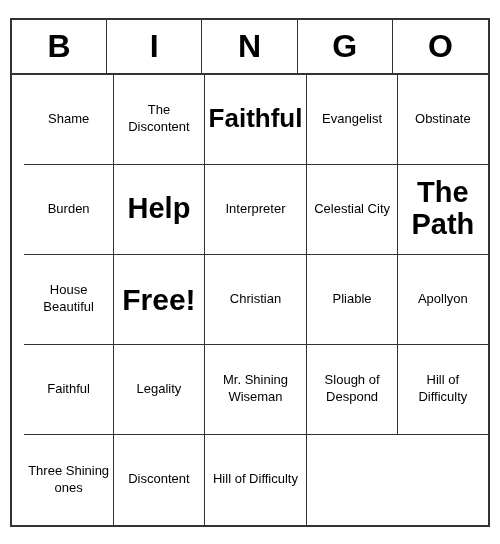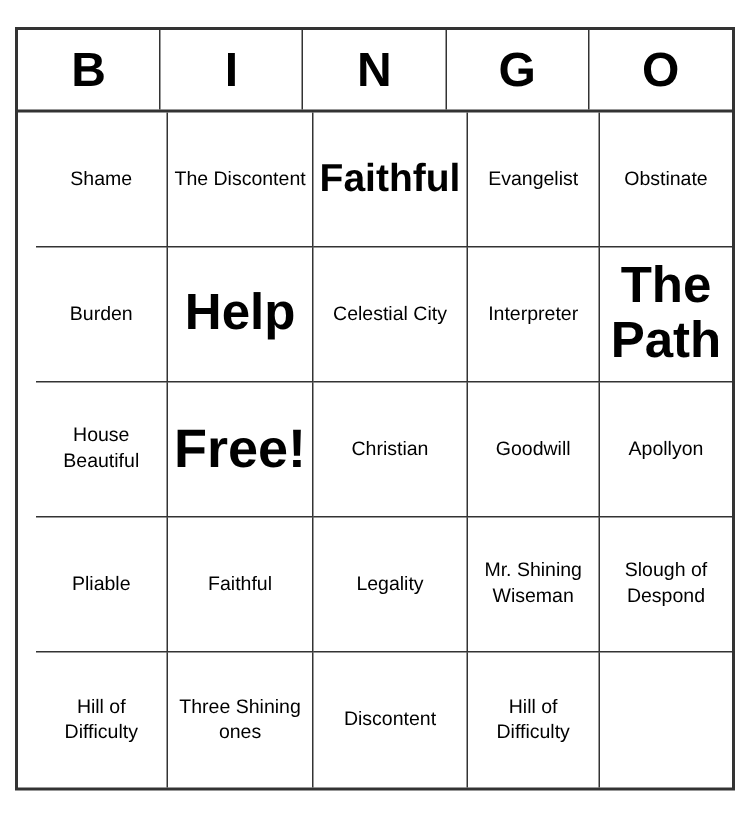--- a/index.html
+++ b/index.html
@@ -47,26 +47,26 @@
       font-size: 13px;
       line-height: 1.3;
     }
     .bingo-cell:nth-child(5n) { border-right: none; }
     .bingo-cell:nth-child(n+21) { border-bottom: none; }
     .bingo-cell.large-text {
       font-size: 26px;
       font-weight: bold;
     }
     .bingo-cell.xlarge-text {
-      font-size: 34px;
+      font-size: 29px;
       font-weight: bold;
       line-height: 1.1;
     }
     .bingo-cell.free {
-      font-size: 36px;
+      font-size: 30px;
       font-weight: bold;
     }
   </style>
 </head>
 <body>
 
 <div class="bingo-card">
   <div class="bingo-header">
   <div class="bingo-header-cell">B</div>
       <div class="bingo-header-cell">I</div>
@@ -75,29 +75,28 @@
       <div class="bingo-header-cell">O</div>
     </div>
   <div class="bingo-grid">
   <div class="bingo-cell">Shame</div>
       <div class="bingo-cell">The Discontent</div>
       <div class="bingo-cell large-text">Faithful</div>
       <div class="bingo-cell">Evangelist</div>
       <div class="bingo-cell">Obstinate</div>
       <div class="bingo-cell">Burden</div>
       <div class="bingo-cell xlarge-text">Help</div>
+      <div class="bingo-cell">Interpreter</div>
       <div class="bingo-cell">Celestial City</div>
-      <div class="bingo-cell">Interpreter</div>
       <div class="bingo-cell xlarge-text">The Path</div>
       <div class="bingo-cell">House Beautiful</div>
       <div class="bingo-cell free">Free!</div>
       <div class="bingo-cell">Christian</div>
-      <div class="bingo-cell">Goodwill</div>
+      <div class="bingo-cell">Pliable</div>
       <div class="bingo-cell">Apollyon</div>
-      <div class="bingo-cell">Pliable</div>
       <div class="bingo-cell">Faithful</div>
       <div class="bingo-cell">Legality</div>
       <div class="bingo-cell">Mr. Shining Wiseman</div>
       <div class="bingo-cell">Slough of Despond</div>
       <div class="bingo-cell">Hill of Difficulty</div>
       <div class="bingo-cell">Three Shining ones</div>
       <div class="bingo-cell">Discontent</div>
       <div class="bingo-cell">Hill of Difficulty</div>
     </div>
 </div>

